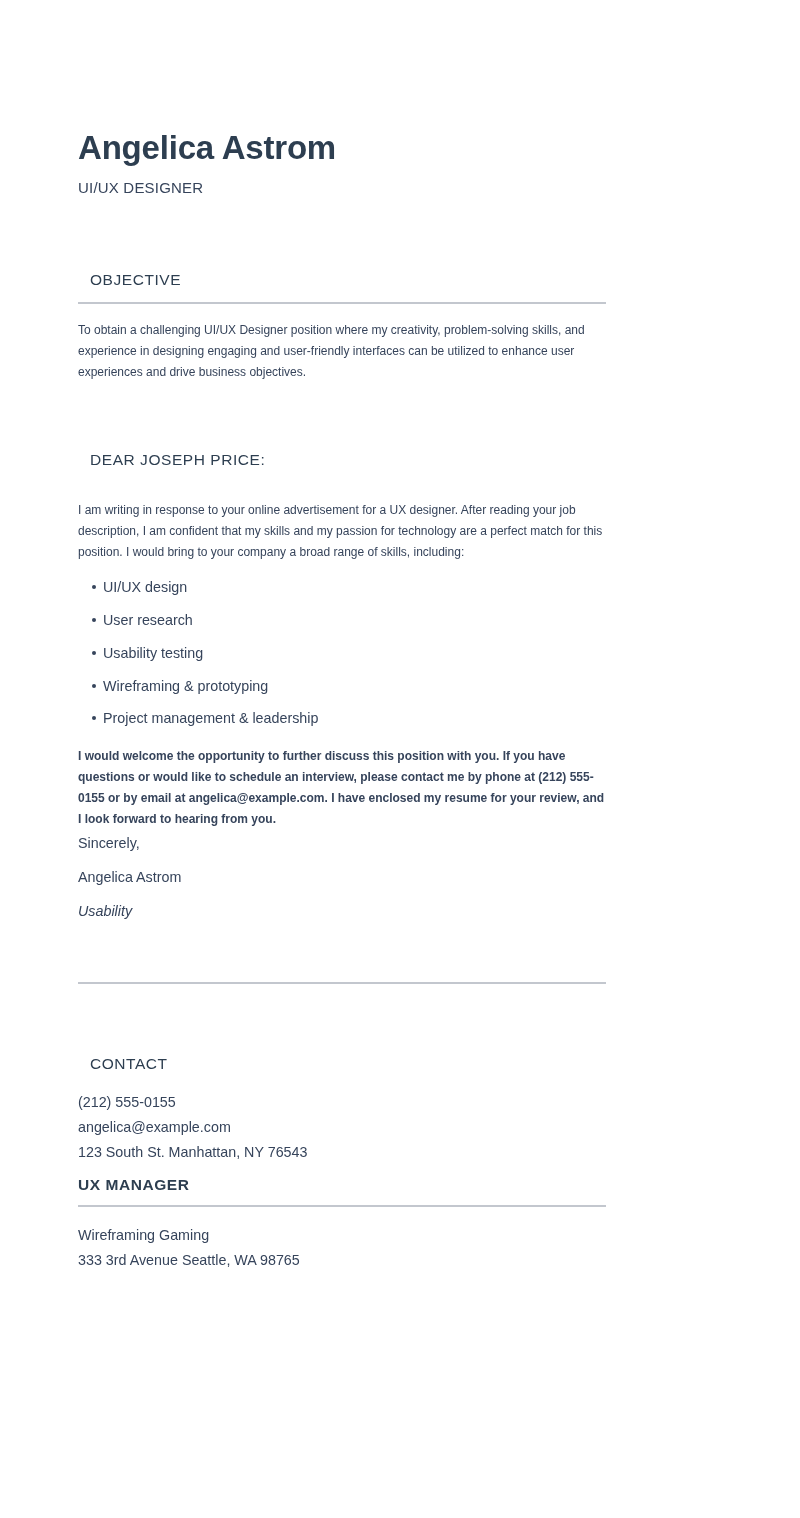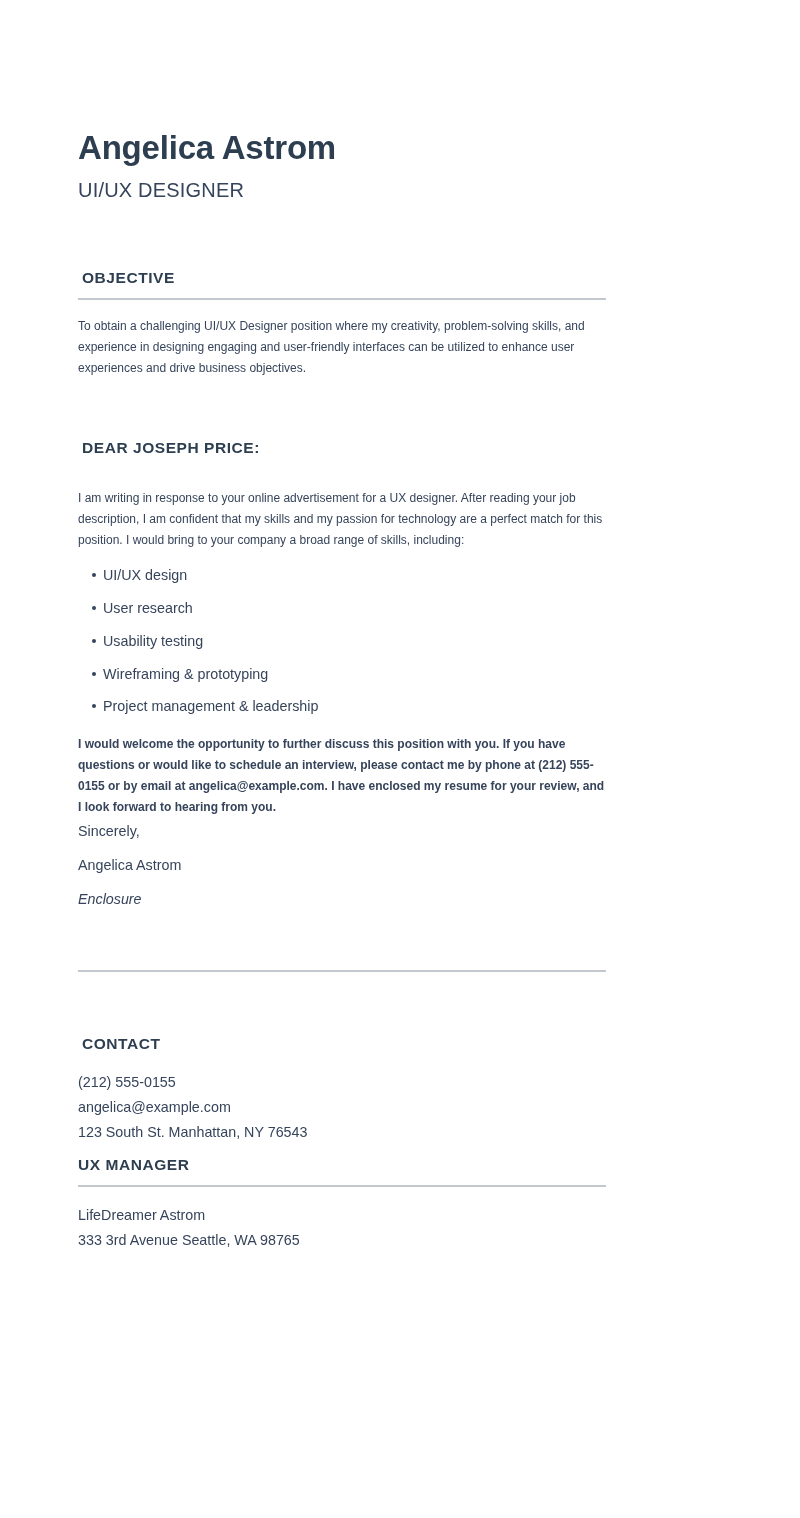--- a/index.html
+++ b/index.html
@@ -26,39 +26,39 @@
 
   .doc-name {
     font-size: 33px;
     font-weight: bold;
     letter-spacing: -0.2px;
     color: #2d3e50;
     line-height: 1.2;
     margin: 0;
   }
   .doc-subtitle {
-    font-size: 20px;
+    font-size: 15px;
     font-weight: normal;
     color: #36445b;
     letter-spacing: 0.2px;
     margin: 11px 0 0 0;
     text-transform: uppercase;
   }
 
   .section { margin: 0; }
   .section-gap-objective { height: 62px; }
   .section-gap-dear { height: 55px; }
 
   .section-heading {
     font-size: 15.5px;
-    font-weight: bold;
+    font-weight: normal;
     color: #2d3e50;
     letter-spacing: 0.55px;
     text-transform: uppercase;
-    margin: 4px;
+    margin: 12px;
     line-height: 1.3;
   }
   .rule {
     height: 2px;
     background: #c3c7ce;
     width: 100%;
     margin: 10px 0 0 0;
     border: 0;
   }
   .rule-standalone {
@@ -167,34 +167,34 @@
       <li>Wireframing &amp; prototyping</li>
       <li>Project management &amp; leadership</li>
     </ul>
 
     <p class="body-text tight">I would welcome the opportunity to further discuss this position with you. If you have questions or would like to schedule an interview, please contact me by phone at (212) 555-0155 or by email at angelica@example.com. I have enclosed my resume for your review, and I look forward to hearing from you.</p>
   </div>
 
   <div class="sign-block">
     <div class="sign-line">Sincerely,</div>
     <div class="sign-line">Angelica Astrom</div>
-    <div class="sign-line enclosure">Enclosure</div>
+    <div class="sign-line enclosure">Usability</div>
   </div>
 
   <div class="footer-divider-gap"></div>
   <div class="rule-standalone"></div>
   <div class="footer-top-gap"></div>
 
   <div class="section">
     <div class="section-heading">CONTACT</div>
     <div class="contact-line contact-first">(212) 555-0155</div>
     <div class="contact-line">angelica@example.com</div>
     <div class="contact-line">123 South St. Manhattan, NY 76543</div>
   </div>
 
   <div class="section">
     <div class="ref-heading">UX MANAGER</div>
     <div class="rule"></div>
-    <div class="contact-line contact-first">LifeDreamer Astrom</div>
+    <div class="contact-line contact-first">Wireframing Gaming</div>
     <div class="contact-line">333 3rd Avenue Seattle, WA 98765</div>
   </div>
 
 </div>
 
 </body></html>

